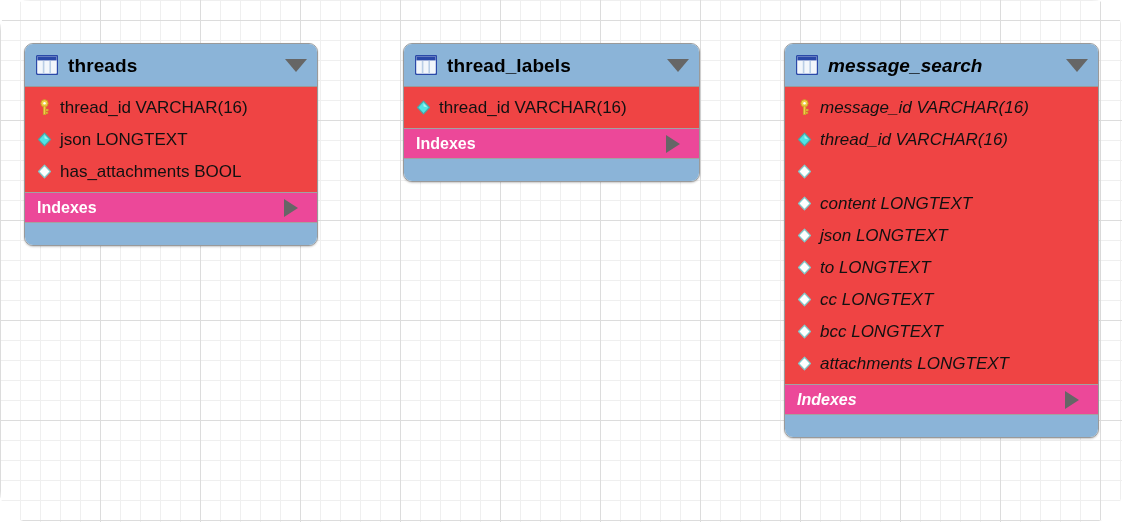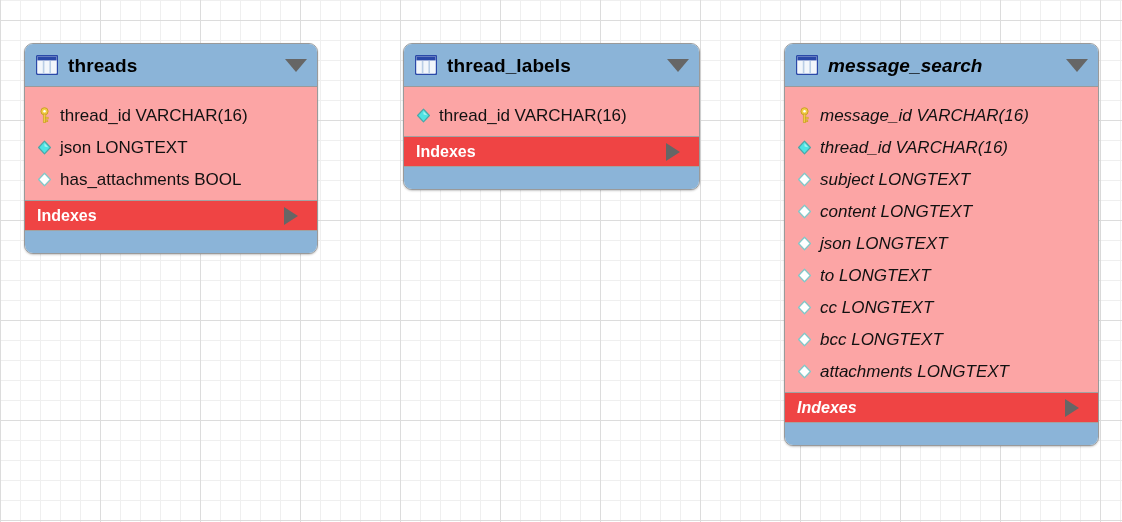--- a/index.html
+++ b/index.html
@@ -24,20 +24,21 @@
       linear-gradient(to right,  #dcdcdc 1px, transparent 1px),
       linear-gradient(to bottom, #dcdcdc 1px, transparent 1px),
       linear-gradient(to right,  #efefef 1px, transparent 1px),
       linear-gradient(to bottom, #efefef 1px, transparent 1px);
     background-size:
       100px 100px,
       100px 100px,
       20px 20px,
       20px 20px;
     background-position: 0 20px, 0 20px, 0 0, 0 0;
+    border-radius: 31px;
   }
 
   
   .table-box {
     position: absolute;
     border: 1px solid #9a9a9a;
     border-radius: 9px;
     background: #ffffff;
     box-sizing: border-box;
     overflow: hidden;
@@ -75,22 +76,22 @@
     width: 0; height: 0;
     flex: 0 0 auto;
     border-left: 11px solid transparent;
     border-right: 11px solid transparent;
     border-top: 13px solid #666666;
     margin-left: 8px;
   }
 
   
   .col-list {
-    background: #fca5a5;
-    padding: 12px 0 5px 0;
+    background: #ef4444;
+    padding: 4px 0 5px 0;
   }
   .col-row {
     display: flex;
     align-items: center;
     height: 32px;
     padding-left: 11px;
     box-sizing: border-box;
   }
   .col-icon {
     width: 17px;
@@ -102,21 +103,21 @@
   .col-label {
     font-size: 17px;
     color: #111111;
     white-space: nowrap;
     line-height: 1;
   }
 
   
   .idx-bar {
     height: 30px;
-    background: #ef4444;
+    background: #ec4899;
     border-top: 1px solid #a2a2a2;
     display: flex;
     align-items: center;
     padding: 0 19px 0 12px;
     box-sizing: border-box;
   }
   .idx-label {
     font-size: 16px;
     font-weight: bold;
     color: #ffffff;
@@ -236,21 +237,20 @@
           <span class="col-icon"><svg width="17" height="17" viewBox="0 0 17 17" xmlns="http://www.w3.org/2000/svg">
               <path d="M8.5 2.2 L14.4 8.5 L8.5 14.8 L2.6 8.5 Z" fill="#4fe3e3" stroke="#4aa8a8" stroke-width="1.2" stroke-linejoin="round"></path>
               <path d="M8.5 4.2 L12.3 8.2 L8.5 7.4 Z" fill="#b6f6f6" opacity="0.85"></path>
             </svg></span>
           <span class="col-label">thread_id VARCHAR(16)</span>
         </div>
         <div class="col-row">
           <span class="col-icon"><svg width="17" height="17" viewBox="0 0 17 17" xmlns="http://www.w3.org/2000/svg">
               <path d="M8.5 2.2 L14.4 8.5 L8.5 14.8 L2.6 8.5 Z" fill="#ffffff" stroke="#82c9c9" stroke-width="1.3" stroke-linejoin="round"></path>
             </svg></span>
-          <span class="col-label">subject LONGTEXT</span>
         </div>
         <div class="col-row">
           <span class="col-icon"><svg width="17" height="17" viewBox="0 0 17 17" xmlns="http://www.w3.org/2000/svg">
               <path d="M8.5 2.2 L14.4 8.5 L8.5 14.8 L2.6 8.5 Z" fill="#ffffff" stroke="#82c9c9" stroke-width="1.3" stroke-linejoin="round"></path>
             </svg></span>
           <span class="col-label">content LONGTEXT</span>
         </div>
         <div class="col-row">
           <span class="col-icon"><svg width="17" height="17" viewBox="0 0 17 17" xmlns="http://www.w3.org/2000/svg">
               <path d="M8.5 2.2 L14.4 8.5 L8.5 14.8 L2.6 8.5 Z" fill="#ffffff" stroke="#82c9c9" stroke-width="1.3" stroke-linejoin="round"></path>

